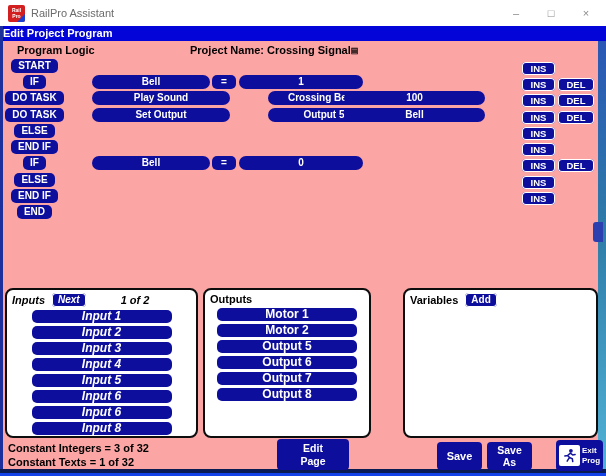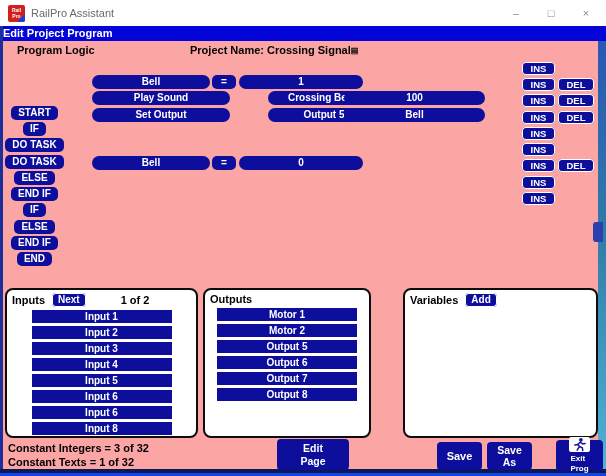--- a/index.html
+++ b/index.html
@@ -29,51 +29,51 @@
   .bottom-line{position:absolute;left:0;right:0;bottom:0;height:3px;background:#1342e8;}
 
   .lbl{font-size:11px;font-weight:bold;color:#000;}
   .program-logic{position:absolute;top:44px;left:17px;}
   .project-name{position:absolute;top:44px;left:190px;}
 
   
   .prow{position:absolute;left:0;width:606px;height:14px;}
   .kwcol{position:absolute;left:3px;width:63px;height:14px;display:flex;justify-content:center;}
   .blue{background:#0e0e9c;color:#fff;font-weight:bold;}
-  .kw-btn{height:14px;line-height:14px;border-radius:5px;font-size:10px;padding:0 7px;white-space:nowrap;margin-top:47px;}
+  .kw-btn{height:14px;line-height:14px;border-radius:5px;font-size:10px;padding:0 7px;white-space:nowrap;}
   .pill{position:absolute;height:14px;line-height:14px;border-radius:7px;font-size:10px;text-align:center;}
   .pA{left:92px;width:118px;} .pOp{left:212px;width:24px;border-radius:5px;} .pB{left:239px;width:124px;}
   .pC1{left:92px;width:138px;} .pC2{left:235px;width:112px;margin-left:33px;} .pC3{left:344px;width:141px;}
   .mini{position:absolute;top:3px;height:13px;line-height:13px;border-radius:4px;font-size:9.5px;
         text-align:center;box-shadow:inset 0 0 0 1px #fff;}
   .ins{left:522px;width:33px;} .del{left:558px;width:36px;}
 
   .marker{font-size:8px;vertical-align:1px;}
 
   
   .panel{position:absolute;top:288px;height:150px;background:#fff;border:2px solid #0d0d0d;
          border-radius:8px;box-sizing:border-box;}
-  .panel-inputs{left:5px;width:193px;} .panel-outputs{left:203px;width:168px;} .panel-vars{left:403px;width:195px;}
+  .panel-inputs{left:5px;width:193px;font-style:italic;} .panel-outputs{left:203px;width:168px;} .panel-vars{left:403px;width:195px;}
   .panel-header{display:flex;align-items:center;gap:7px;padding:3px 2px 1px 5px;}
   .panel-title{font-size:11px;font-weight:bold;}
   .small-btn{height:14px;line-height:14px;border-radius:4px;font-size:10px;padding:0 6px;
              box-shadow:inset 0 0 0 1px #fff;}
   .page-ind{font-size:11px;font-weight:bold;margin-left:28px;}
   .panel-list{display:flex;flex-direction:column;gap:3px;align-items:center;margin-top:2px;}
-  .list-pill{width:140px;height:13px;line-height:13px;border-radius:0;font-size:10px;text-align:center;}
+  .list-pill{width:140px;height:13px;line-height:13px;border-radius:5px;font-size:12px;text-align:center;}
 
   
   .const-int{position:absolute;left:8px;top:442px;}
   .const-txt{position:absolute;left:8px;top:456px;}
   .foot-btn{position:absolute;display:flex;flex-direction:column;align-items:center;justify-content:center;
             border-radius:4px;font-size:10.5px;line-height:1.15;z-index:5;}
   .edit-page{left:277px;top:439px;width:72px;height:31px;}
   .save-btn{left:437px;top:442px;width:45px;height:28px;font-size:11px;}
   .saveas-btn{left:487px;top:442px;width:45px;height:28px;}
-  .exit-btn{left:556px;top:440px;width:47px;height:31px;flex-direction:column;gap:2px;padding:2px;box-sizing:border-box;}
+  .exit-btn{left:556px;top:440px;width:47px;height:31px;flex-direction:row;gap:2px;padding:2px;box-sizing:border-box;}
   .exit-icon{width:21px;height:21px;background:#fff;border-radius:2px;display:flex;align-items:center;justify-content:center;}
   .exit-text{font-size:8px;font-weight:bold;color:#fff;text-align:left;line-height:1.2;}
 </style>
 </head>
 <body>
 
 <div class="app">
 
   <div class="titlebar">
     <div class="app-icon">

